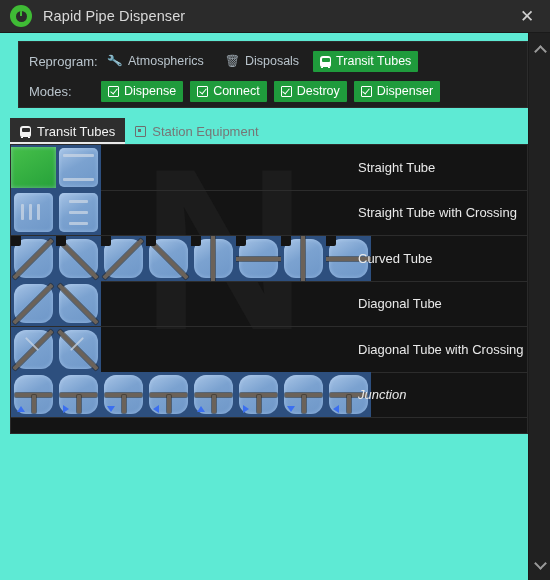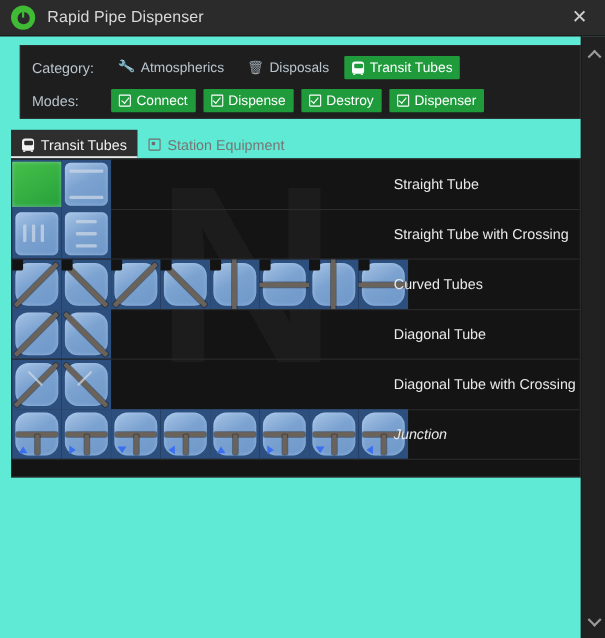--- a/index.html
+++ b/index.html
@@ -249,21 +249,21 @@
         <div class="chev"></div>
       </div>
     <div class="sb-arrow down">
         <div class="chev dn"></div>
       </div>
   </div>
 
   <div class="options">
 
     <div class="opt-row">
-      <div class="opt-label">Category:</div>
+      <div class="opt-label">Reprogram:</div>
 
       <div class="chip">
         <span class="glyph ic-wrench">🔧</span>
         <span>Atmospherics</span>
       </div>
 
       <div class="chip">
         <span class="glyph ic-trash">🗑</span>
         <span>Disposals</span>
       </div>
@@ -276,27 +276,27 @@
       </div>
     </div>
 
     <div class="opt-row">
       <div class="opt-label">Modes:</div>
 
       <div class="chip on">
         <span class="glyph">
             <span class="ic-check"></span>
           </span>
-        <span>Connect</span>
+        <span>Dispense</span>
       </div>
       <div class="chip on">
         <span class="glyph">
             <span class="ic-check"></span>
           </span>
-        <span>Dispense</span>
+        <span>Connect</span>
       </div>
       <div class="chip on">
         <span class="glyph">
             <span class="ic-check"></span>
           </span>
         <span>Destroy</span>
       </div>
       <div class="chip on">
         <span class="glyph">
             <span class="ic-check"></span>
@@ -386,21 +386,21 @@
               <div class="body" style="border-radius:12px"></div>
               <div class="pipe d1" style="transform:rotate(180deg)"></div>
               <div class="notch" style="left:-3px;top:-3px"></div>
             </div>
             <div class="tile">
               <div class="body" style="border-radius:12px"></div>
               <div class="pipe d1" style="transform:rotate(270deg)"></div>
               <div class="notch" style="left:-3px;top:-3px"></div>
             </div>
           </div>
-          <div class="label">Curved Tubes</div>
+          <div class="label">Curved Tube</div>
         </div>
         <div class="row">
           <div class="sprites">
             <div class="tile">
               <div class="body" style="border-radius:12px"></div>
               <div class="pipe d1"></div>
             </div>
             <div class="tile">
               <div class="body" style="border-radius:12px"></div>
               <div class="pipe d2"></div>

